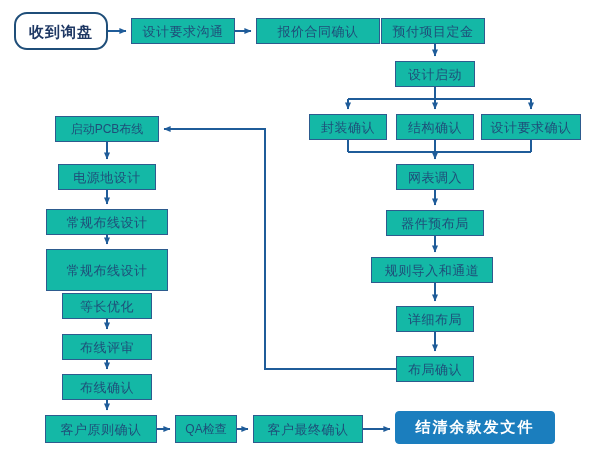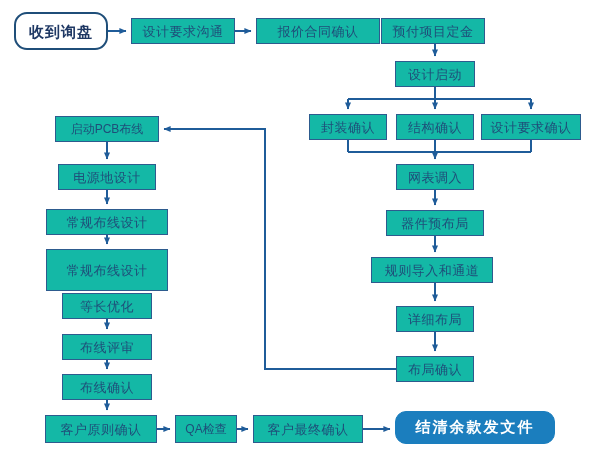--- a/index.html
+++ b/index.html
@@ -44,21 +44,21 @@
     border-radius: 13px;
     color: #1f3864;
     font-weight: bold;
     font-size: 15px;
     font-family: "Liberation Sans", "DejaVu Sans", sans-serif;
     letter-spacing: 1px;
   }
   .node.terminal {
     background: #1b7ebe;
     border: 1px solid #1b7ebe;
-    border-radius: 11px;
+    border-radius: 4px;
     color: #ffffff;
     font-weight: bold;
     font-size: 15px;
     letter-spacing: 2px;
   }
   .node.ascii {
     font-family: "Liberation Sans", "DejaVu Sans", sans-serif;
     font-size: 12px;
     letter-spacing: 0;
   }

